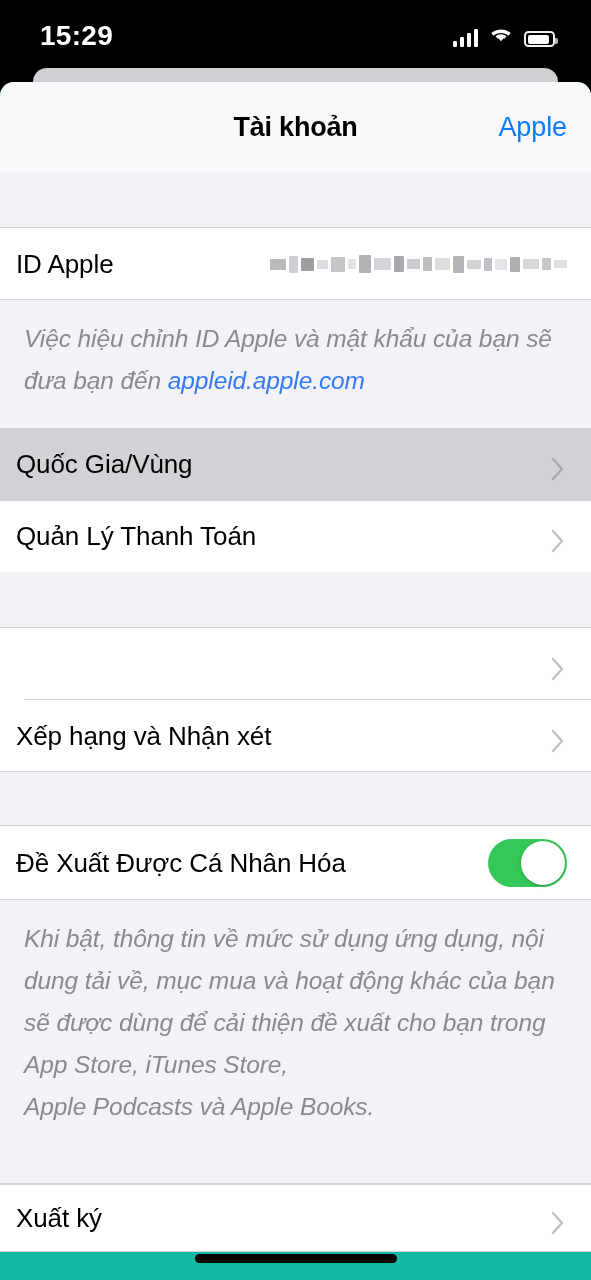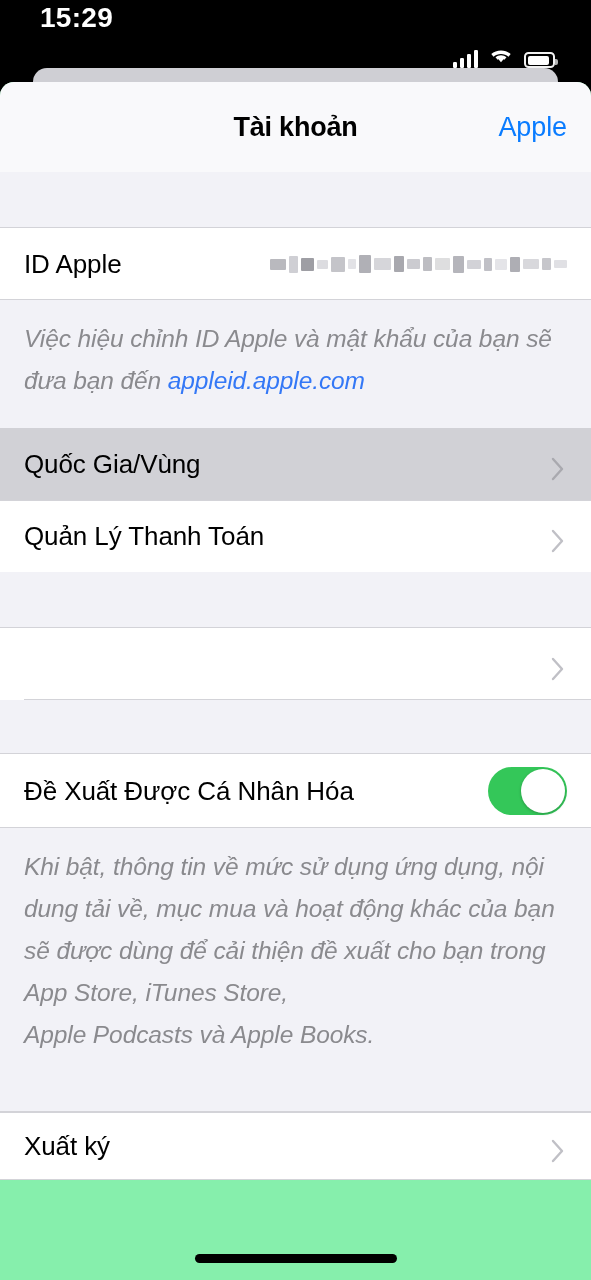--- a/index.html
+++ b/index.html
@@ -16,21 +16,21 @@
     width:591px; height:1280px;
     background:#000;
     overflow:hidden;
   }
 
   
   #status-bar {
     position:absolute; top:0; left:0;
     width:591px; height:68px;
     background:#000;
-    display:flex; 
+    display:flex; align-items:center;
     justify-content:space-between;
     padding:0 36px 0 40px;
   }
   #status-time {
     color:#fff;
     font-size:28px;
     font-weight:600;
     letter-spacing:0.3px;
     line-height:1;
     margin-top:4px;
@@ -74,21 +74,21 @@
     width:525px; height:60px;
     background:#cfcfd4;
     border-radius:14px 14px 0 0;
   }
 
   
   #sheet {
     position:absolute;
     top:82px; left:0;
     width:591px; height:1198px;
-    background:#86efac;
+    background:#14b8a6;
     border-radius:14px 14px 0 0;
     overflow:hidden;
   }
 
   
   #nav-bar {
     position:relative;
     height:90px;
     background:#f9f9fb;
     display:flex; align-items:center;
@@ -116,21 +116,21 @@
     background:#f2f2f7;
     border-bottom:1px solid #d3d3d8;
   }
   .gap.top-line { border-top:1px solid #d3d3d8; }
 
   .row {
     position:relative;
     background:#fff;
     height:72px;
     display:flex; align-items:center;
-    padding:0 24px;
+    padding:0 16px;
   }
   .row.pressed { background:#d1d1d6; }
   .row-label {
     font-size:26px;
     color:#000;
     letter-spacing:-0.1px;
   }
   .row-sep {
     position:absolute;
     left:24px; right:0; bottom:0;
@@ -308,20 +308,29 @@
 
       <div class="row">
         <span class="chevron">
           <svg width="14" height="24" viewBox="0 0 14 24">
               <path d="M2 2 L11 12 L2 22" stroke="#c0c0c6" stroke-width="2.4" fill="none" stroke-linecap="round" stroke-linejoin="round"></path>
             </svg>
         </span>
         <span class="row-sep"></span>
       </div>
 
+      <div class="row">
+        <span class="row-label">Xếp hạng và Nhận xét</span>
+        <span class="chevron">
+          <svg width="14" height="24" viewBox="0 0 14 24">
+              <path d="M2 2 L11 12 L2 22" stroke="#c0c0c6" stroke-width="2.4" fill="none" stroke-linecap="round" stroke-linejoin="round"></path>
+            </svg>
+        </span>
+        <span class="row-bottom-line"></span>
+      </div>
 
       <div class="gap" style="height:54px"></div>
 
       <div class="row" style="height:74px">
         <span class="row-label">Đề Xuất Được Cá Nhân Hóa</span>
         <span class="switch">
           <span class="knob"></span>
         </span>
         <span class="row-bottom-line"></span>
       </div>

